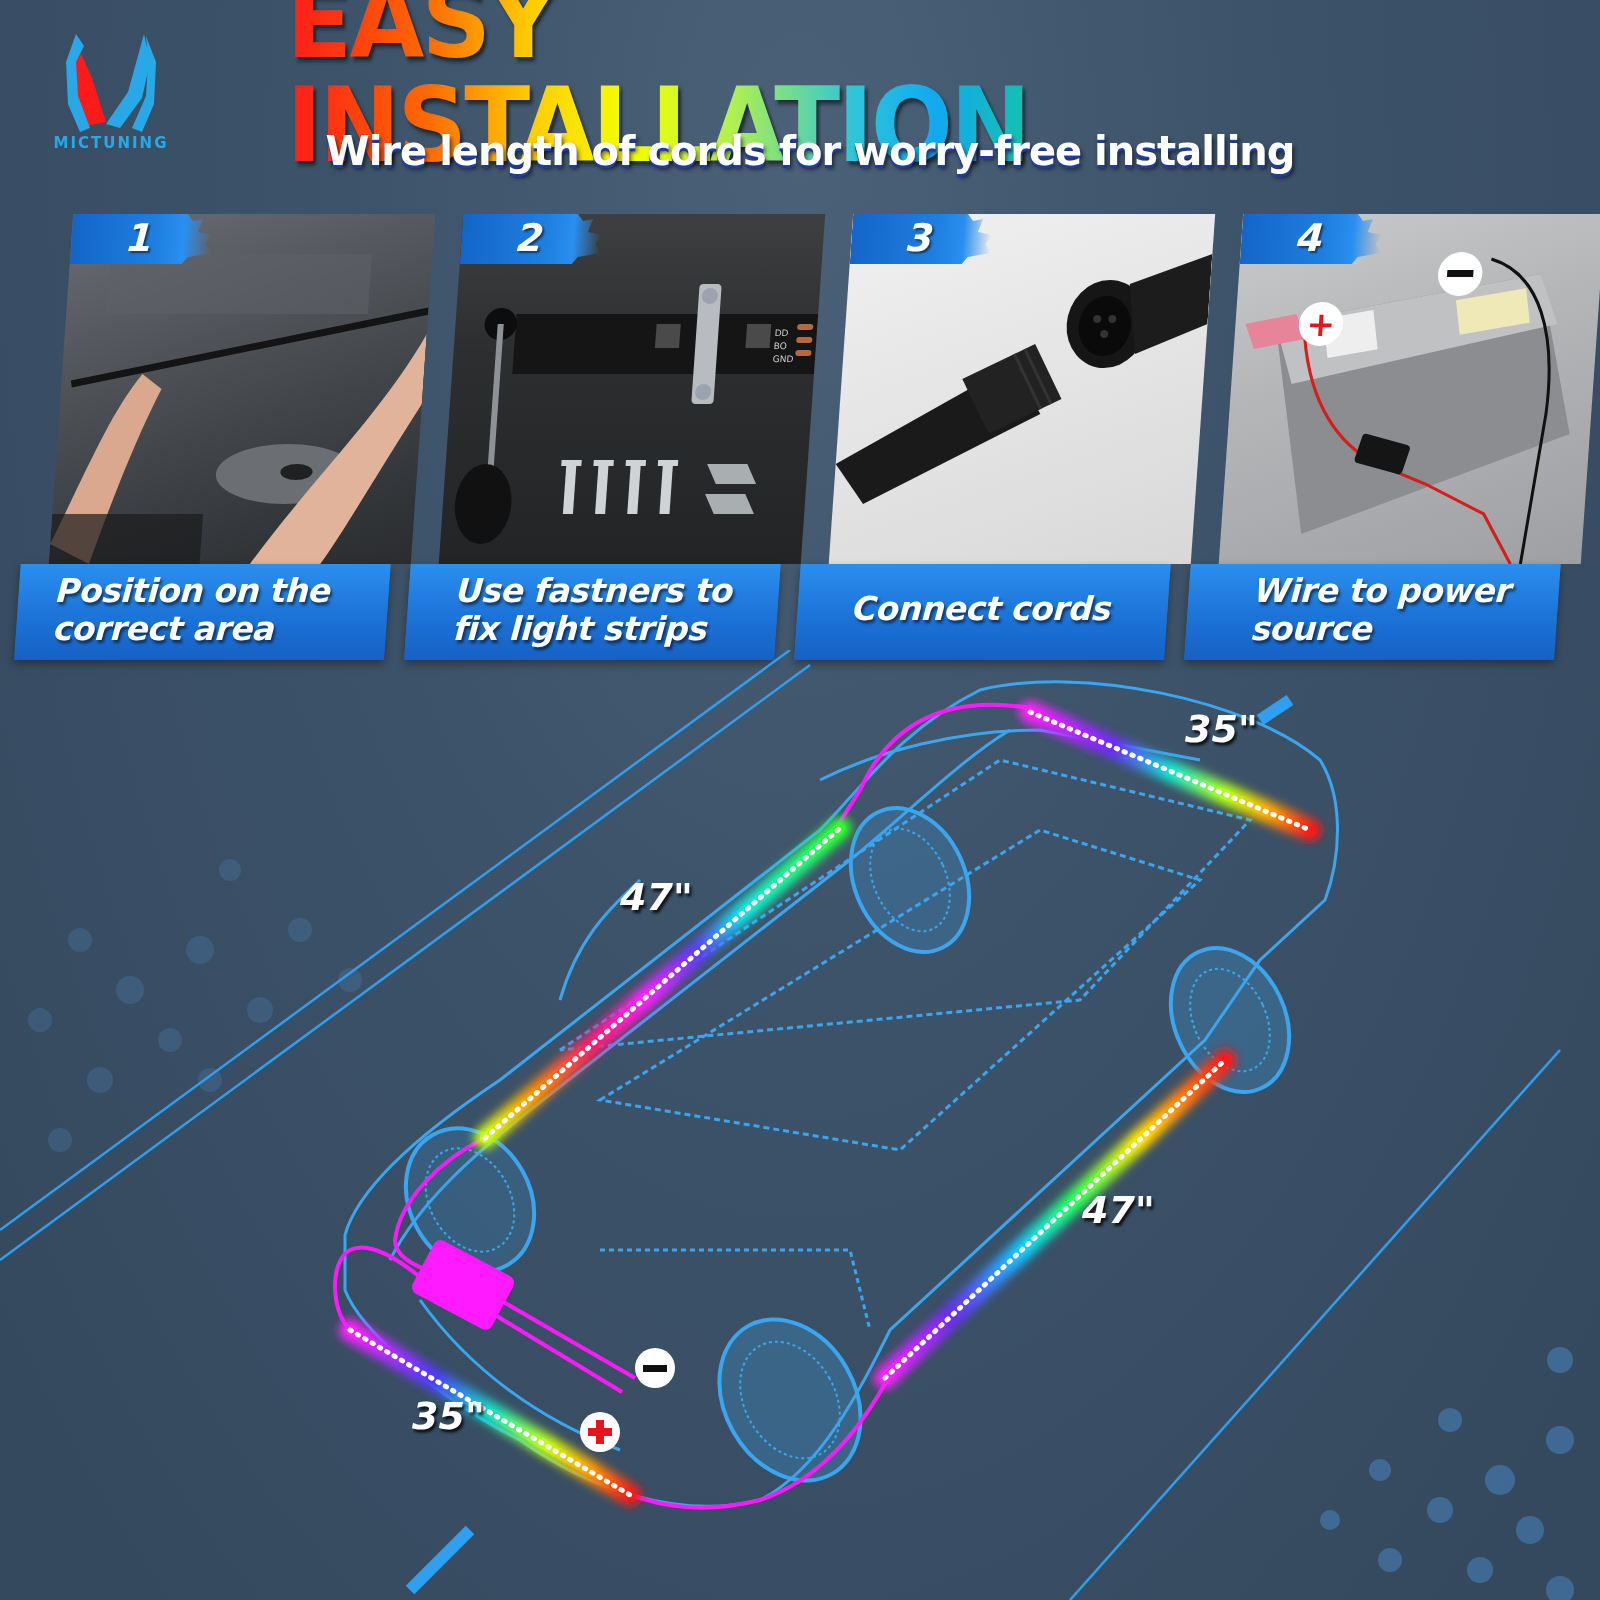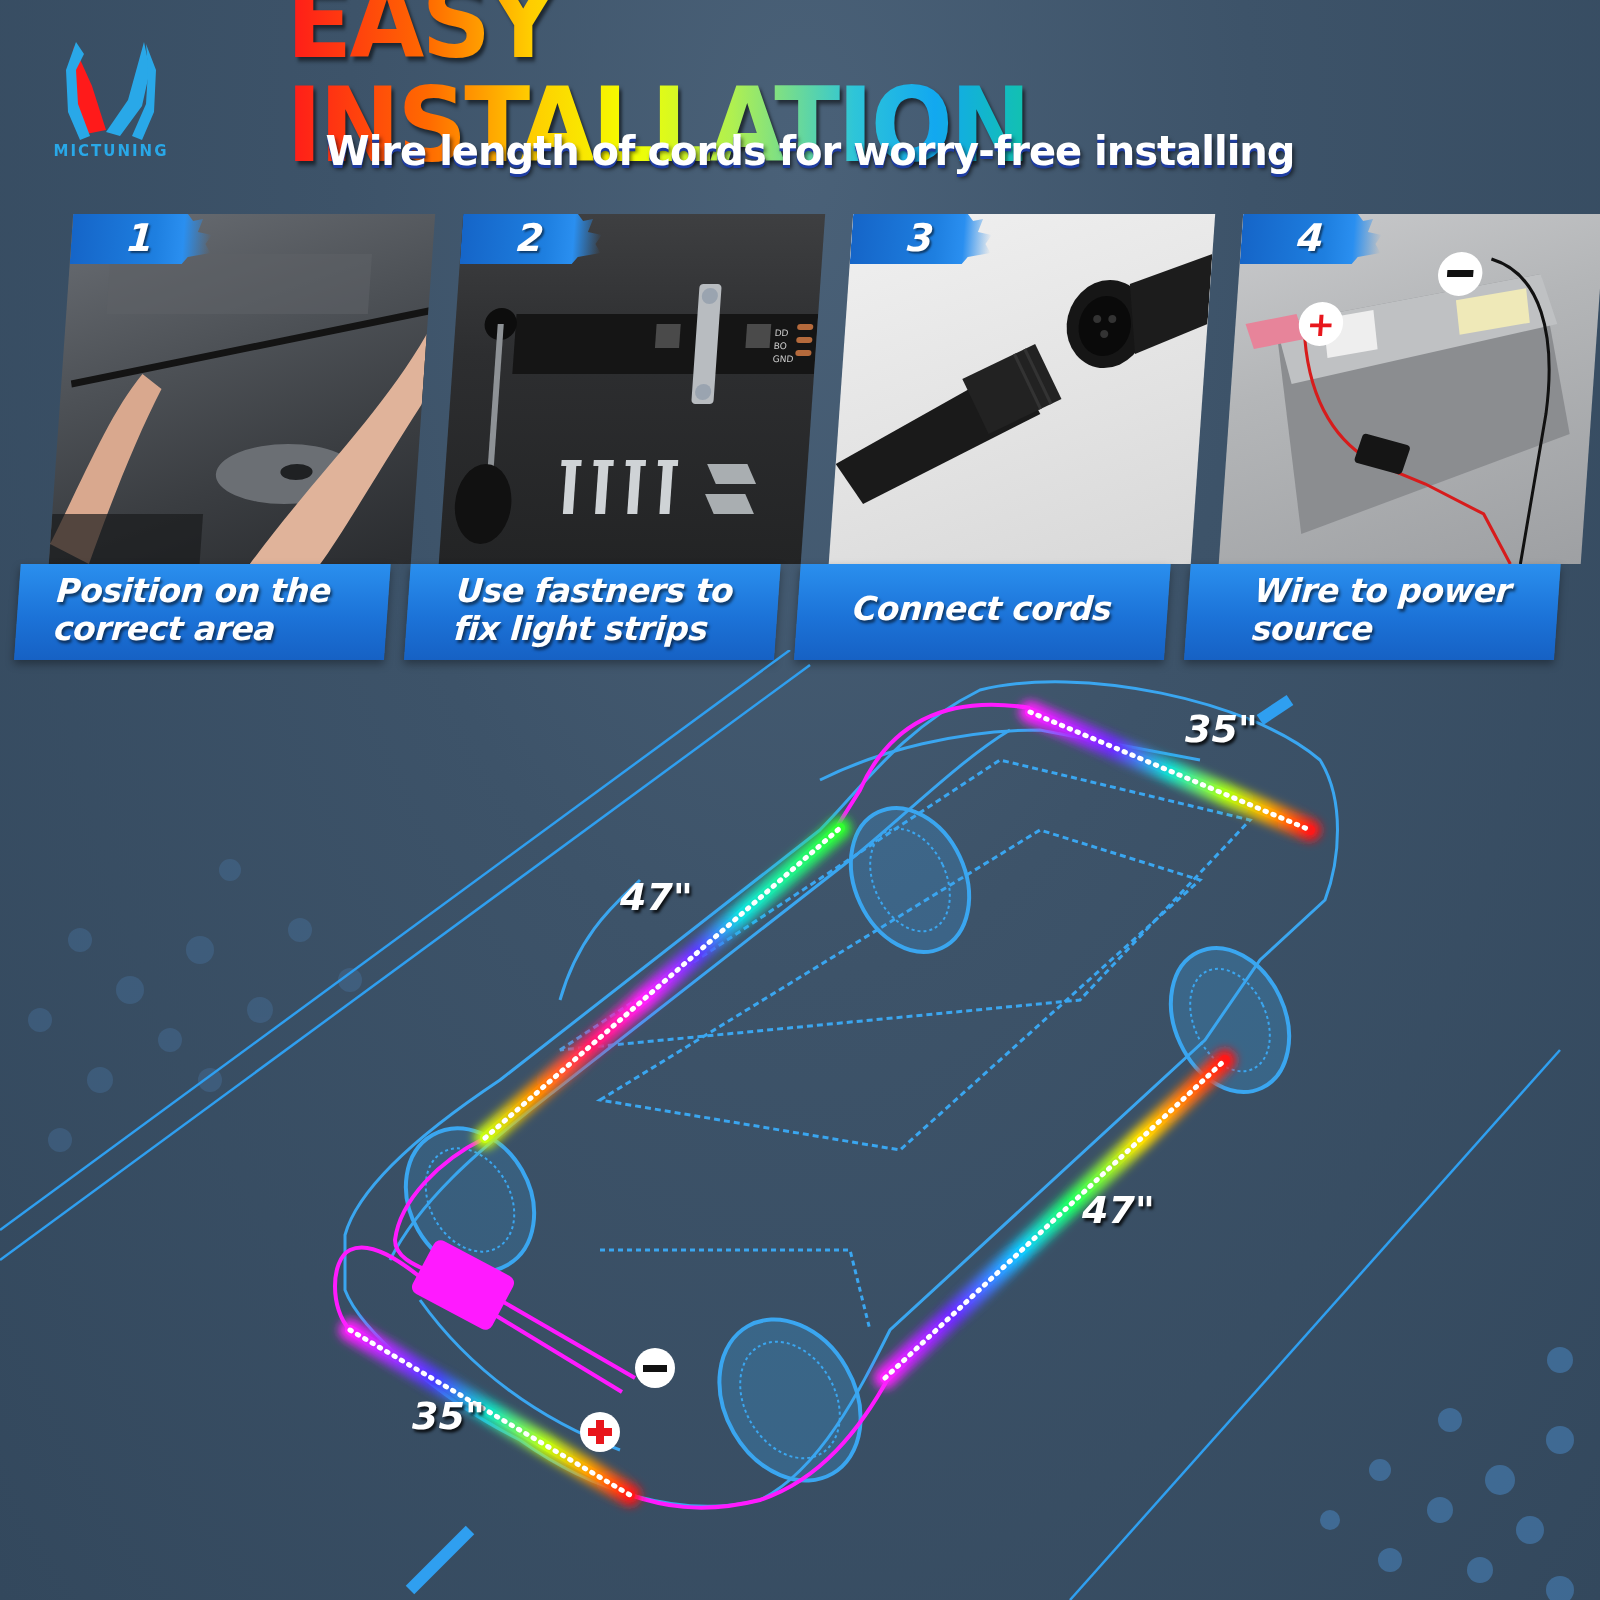--- a/index.html
+++ b/index.html
@@ -4,21 +4,21 @@
 <style>
   html, body { margin: 0; padding: 0; }
   body {
     width: 1600px; height: 1600px; overflow: hidden; position: relative;
     background: radial-gradient(ellipse at 50% 10%, #4a6178 0%, #3d5369 40%, #33485d 100%);
     font-family: "DejaVu Sans", sans-serif;
   }
   .abs { position: absolute; }
 
   
-  .logo { left: 32px; top: 40px; width: 160px; height: 130px; }
+  .logo { left: 32px; top: 32px; width: 160px; height: 130px; }
   .logo-word {
     position: absolute; left: 4px; top: 102px; width: 150px; text-align: center;
     font-family: "DejaVu Sans", sans-serif; font-weight: bold; font-size: 15px;
     letter-spacing: 2px; color: #29a8e8;
   }
 
   
   .title {
     left: 248px; top: 18px; width: 1090px; height: 110px;
     display: flex; align-items: center; justify-content: center;

